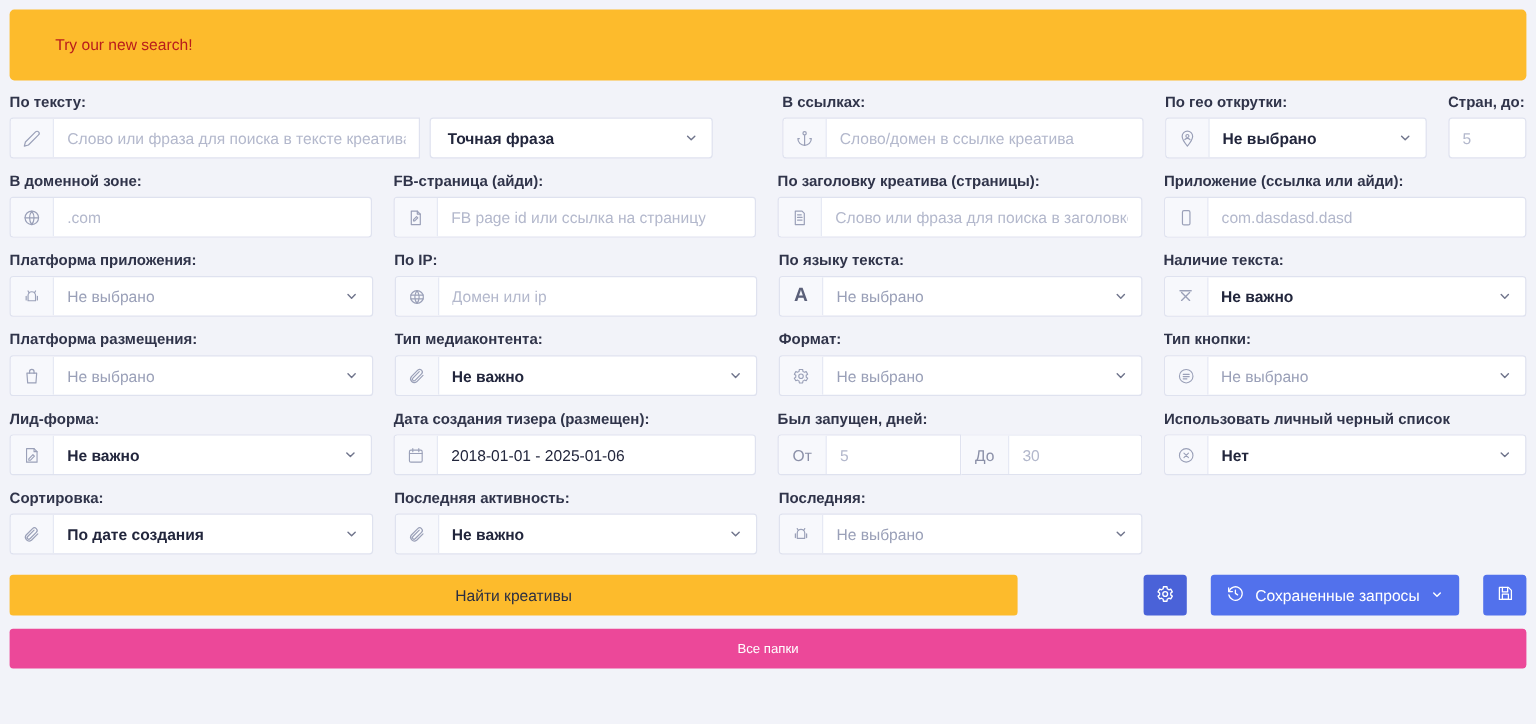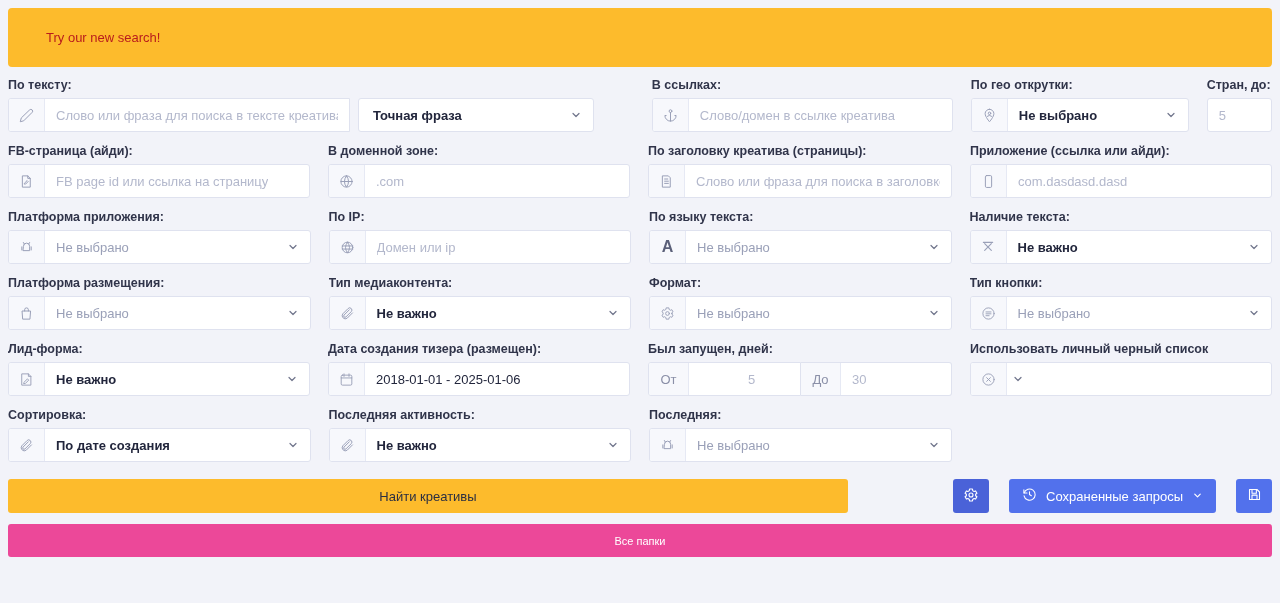--- a/index.html
+++ b/index.html
@@ -129,21 +129,21 @@
 
   
   .range { display: flex; align-items: stretch; height: 34px; }
   .range .seg {
     display: flex;
     align-items: stretch;
     border: 1px solid #dfe2ef;
     background: #fff;
     overflow: hidden;
   }
-  .range .seg.first { border-radius: 3px 0 0 3px; width: 155px; gap: 48px; }
+  .range .seg.first { border-radius: 3px 0 0 3px; width: 155px; }
   .range .seg.second { border-radius: 0 3px 3px 0; border-left: none; width: 153px; }
   .range .pre {
     width: 40px;
     flex: 0 0 40px;
     background: #f7f8fc;
     border-right: 1px solid #e6e9f4;
     display: flex;
     align-items: center;
     justify-content: center;
     color: #8b90a8;
@@ -304,47 +304,47 @@
     <div class="cell" style="width:66px;">
       <label class="fl">Стран, до:</label>
       <div class="plain">
         <span>5</span>
       </div>
     </div>
   </div>
 
   <div class="row">
 
+    <div class="cell c1">
+      <label class="fl">В доменной зоне:</label>
+      <div class="ctrl">
+        <div class="ico">
+          <svg width="15" height="15" viewBox="0 0 24 24" fill="none" stroke="currentColor" stroke-width="1.6" stroke-linecap="round" stroke-linejoin="round">
+              <circle cx="12" cy="12" r="9"></circle>
+              <path d="M3 12h18M12 3a15 15 0 0 1 0 18a15 15 0 0 1 0-18Z"></path>
+            </svg>
+        </div>
+        <div class="body ph">
+          <span>.com</span>
+        </div>
+      </div>
+    </div>
+
     <div class="cell c2">
       <label class="fl">FB-страница (айди):</label>
       <div class="ctrl">
         <div class="ico">
           <svg width="15" height="15" viewBox="0 0 24 24" fill="none" stroke="currentColor" stroke-width="1.6" stroke-linecap="round" stroke-linejoin="round">
               <path d="M6 3h8l4 4v14H6Z"></path>
               <path d="M14 3v4h4"></path>
               <path d="M9 14.5l4-4 1.6 1.6-4 4H9Z"></path>
             </svg>
         </div>
         <div class="body ph">
           <span>FB page id или ссылка на страницу</span>
-        </div>
-      </div>
-    </div>
-
-    <div class="cell c1">
-      <label class="fl">В доменной зоне:</label>
-      <div class="ctrl">
-        <div class="ico">
-          <svg width="15" height="15" viewBox="0 0 24 24" fill="none" stroke="currentColor" stroke-width="1.6" stroke-linecap="round" stroke-linejoin="round">
-              <circle cx="12" cy="12" r="9"></circle>
-              <path d="M3 12h18M12 3a15 15 0 0 1 0 18a15 15 0 0 1 0-18Z"></path>
-            </svg>
-        </div>
-        <div class="body ph">
-          <span>.com</span>
         </div>
       </div>
     </div>
 
     <div class="cell c3">
       <label class="fl">По заголовку креатива (страницы):</label>
       <div class="ctrl">
         <div class="ico">
           <svg width="15" height="15" viewBox="0 0 24 24" fill="none" stroke="currentColor" stroke-width="1.6" stroke-linecap="round" stroke-linejoin="round">
               <path d="M6 3h9l3 3v15H6Z"></path>
@@ -586,20 +586,23 @@
     </div>
 
     <div class="cell c4">
       <label class="fl">Использовать личный черный список</label>
       <div class="ctrl">
         <div class="ico">
           <svg width="15" height="15" viewBox="0 0 24 24" fill="none" stroke="currentColor" stroke-width="1.5" stroke-linecap="round" stroke-linejoin="round">
               <circle cx="12" cy="12" r="9"></circle>
               <path d="M9 9l6 6M15 9l-6 6"></path>
             </svg>
+        </div>
+        <div class="body val">
+          <span>Нет</span>
         </div>
         <div class="chev">
           <svg width="12" height="12" viewBox="0 0 24 24" fill="none" stroke="currentColor" stroke-width="2.4" stroke-linecap="round" stroke-linejoin="round">
               <path d="M6 9l6 6 6-6"></path>
             </svg>
         </div>
       </div>
     </div>
   </div>
 

